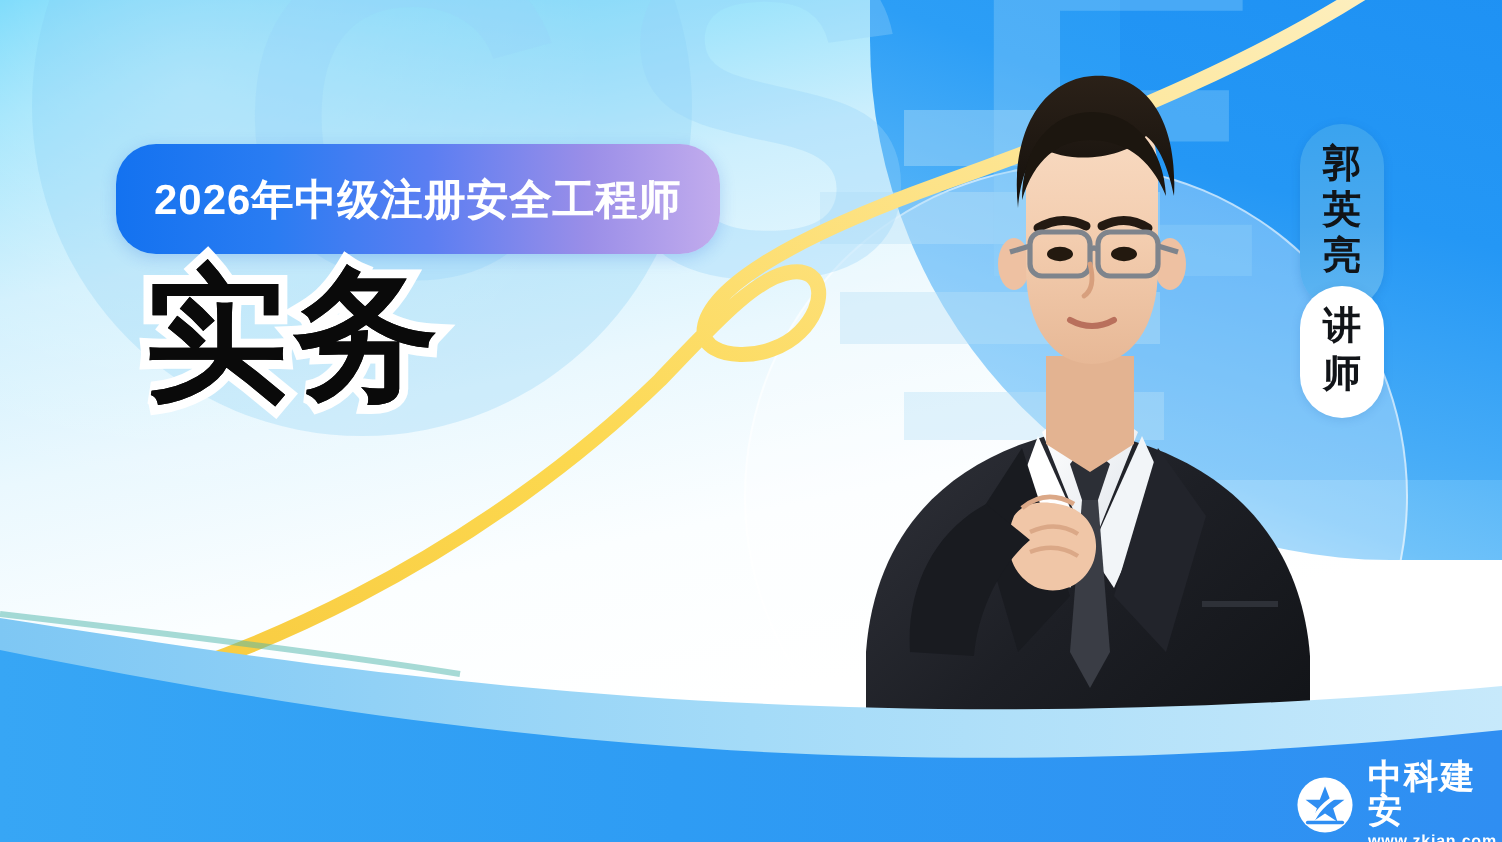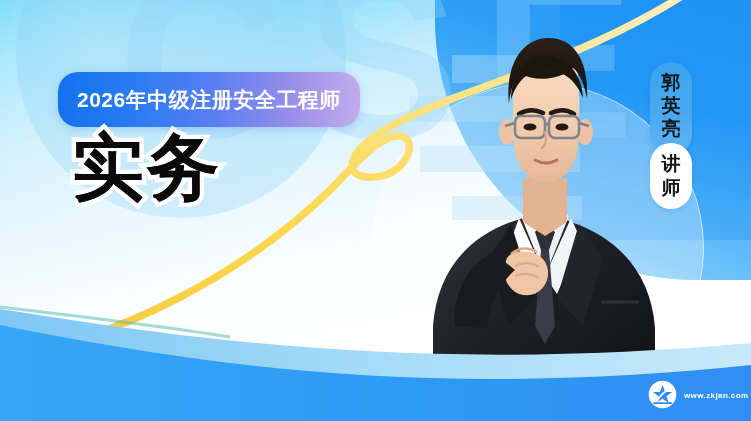--- a/index.html
+++ b/index.html
@@ -310,17 +310,18 @@
   </div>
 
   <div class="logo">
     <svg class="logo-mark" viewBox="0 0 40 40">
       <circle cx="20" cy="20" r="19" fill="#ffffff"></circle>
       <path d="M 20 7 L 23.6 16.4 L 33.4 16.4 L 25.6 22.3 L 28.6 31.6 L 20 25.9 L 11.4 31.6 L 14.4 22.3 L 6.6 16.4 L 16.4 16.4 Z" fill="#2f8ef2"></path>
       <path d="M 12 30 C 16 22 24 15 32 12" stroke="#ffffff" stroke-width="2.6" fill="none" stroke-linecap="round"></path>
       <path d="M 8 32 L 32 32" stroke="#2f8ef2" stroke-width="2.4" stroke-linecap="round"></path>
     </svg>
     <div class="logo-txt">
+      <span class="logo-name">中科建安</span>
       <span class="logo-url">www.zkjan.com</span>
     </div>
   </div>
 
 </div>
 
 </body></html>

